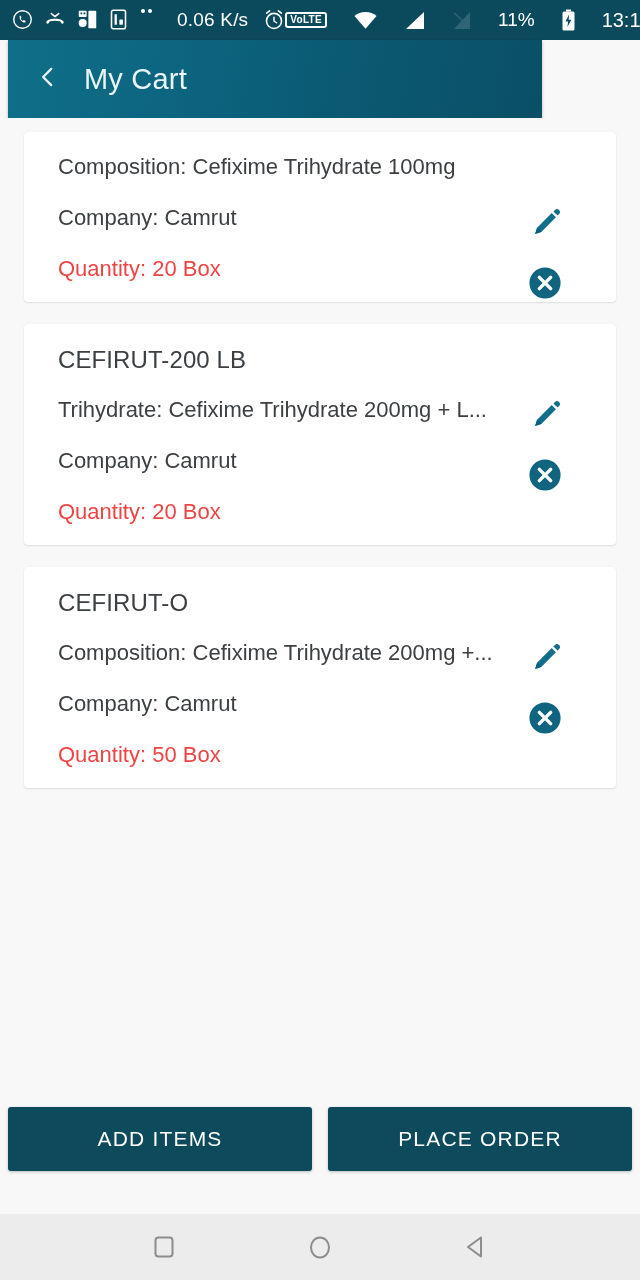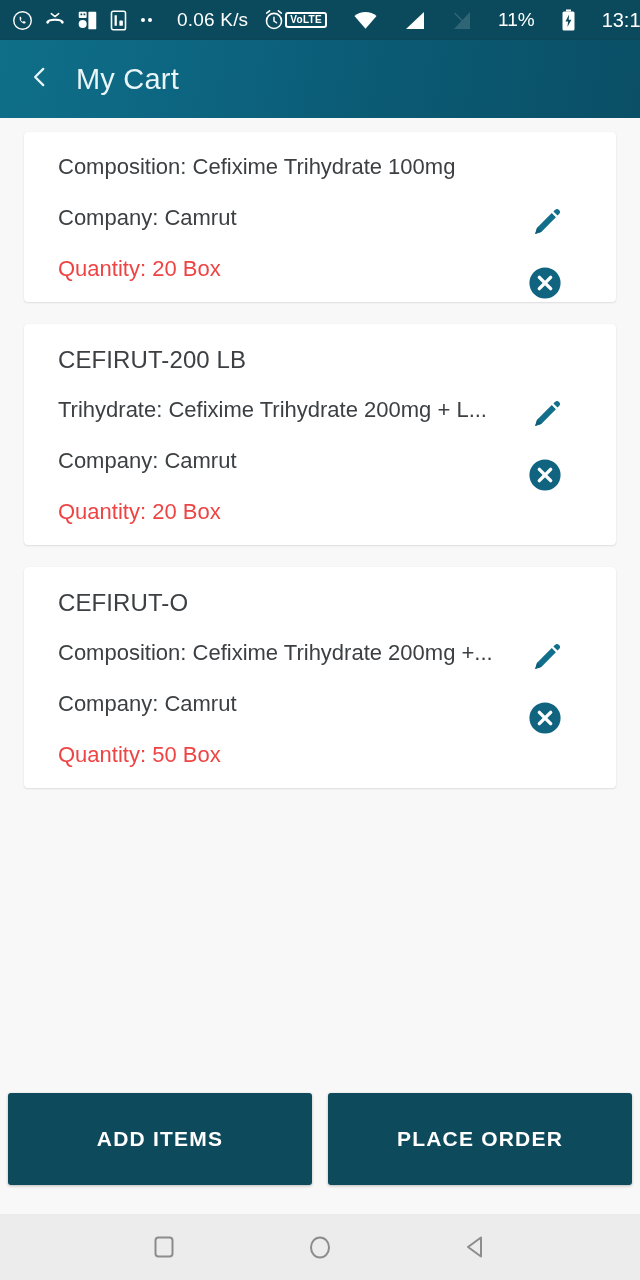--- a/index.html
+++ b/index.html
@@ -11,36 +11,36 @@
   }
   #app { position:relative; width:640px; height:1280px; background:#f8f8f8; }
 
   
   .statusbar{
     position:absolute; top:0; left:0; width:640px; height:40px;
     background:#0b4a5c;
     display:flex; align-items:center; padding:0 12px;
     color:#ffffff;
   }
-  .sb-left{ display:flex; align-items:center; gap:11px; }
+  .sb-left{ display:flex; align-items:flex-start; gap:11px; }
   .sb-right{ display:flex; align-items:center; gap:26px; margin-left:auto; }
   .sb-ico{ display:flex; align-items:center; justify-content:center; }
   .sb-speed{ font-size:19px; letter-spacing:.2px; margin:0 4px 0 14px; white-space:nowrap;}
   .sb-pct{ font-size:19px; white-space:nowrap; }
   .sb-time{ font-size:20px; white-space:nowrap; margin-left:0;}
   .volte{
     border:2px solid #fff; border-radius:3px; font-size:10px; font-weight:bold;
     padding:1px 3px; line-height:1; letter-spacing:.3px; white-space:nowrap;
   }
   .dots{ display:flex; gap:3px; margin-left:2px;}
   .dots i{ width:4px; height:4px; background:#fff; border-radius:50%; display:block;}
 
   
   .appbar{
-    position:absolute; top:40px; left:0; width:640px; height:78px;
+    position:absolute; top:40px; left:8px; width:534px; height:78px;
     background:linear-gradient(100deg,#0f6f88 0%,#0d6681 28%,#0b5a74 60%,#0a4f66 100%);
     display:flex; align-items:center; padding-left:18px;
     box-shadow:0 1px 3px rgba(0,0,0,.25);
   }
   .back-btn{ width:44px; height:44px; display:flex; align-items:center; justify-content:center; }
   .appbar-title{
     font-size:29px; color:#eaf5f8; font-weight:400; margin-left:14px; letter-spacing:.2px;
   }
 
   
@@ -83,23 +83,23 @@
     cursor:pointer;
   }
 
   
   .bottom-bar{
     position:absolute; left:0; bottom:94px; width:640px; height:94px;
     background:#f8f8f8;
     display:flex; align-items:center; gap:16px; padding:0 8px;
   }
   .btn{
-    flex:1; height:92px; background:#0d4a5c; color:#ffffff;
+    flex:1; height:64px; background:#0d4a5c; color:#ffffff;
     border:none; border-radius:3px;
-    font-size:21px; font-weight:bold; letter-spacing:1.2px;
+    font-size:21px; font-weight:normal; letter-spacing:1.2px;
     font-family:"Liberation Sans", sans-serif;
     display:flex; align-items:center; justify-content:center;
     box-shadow:0 1px 3px rgba(0,0,0,.25);
     cursor:pointer;
   }
 
   
   .navbar{
     position:absolute; left:0; bottom:0; width:640px; height:66px;
     background:#ececec;

